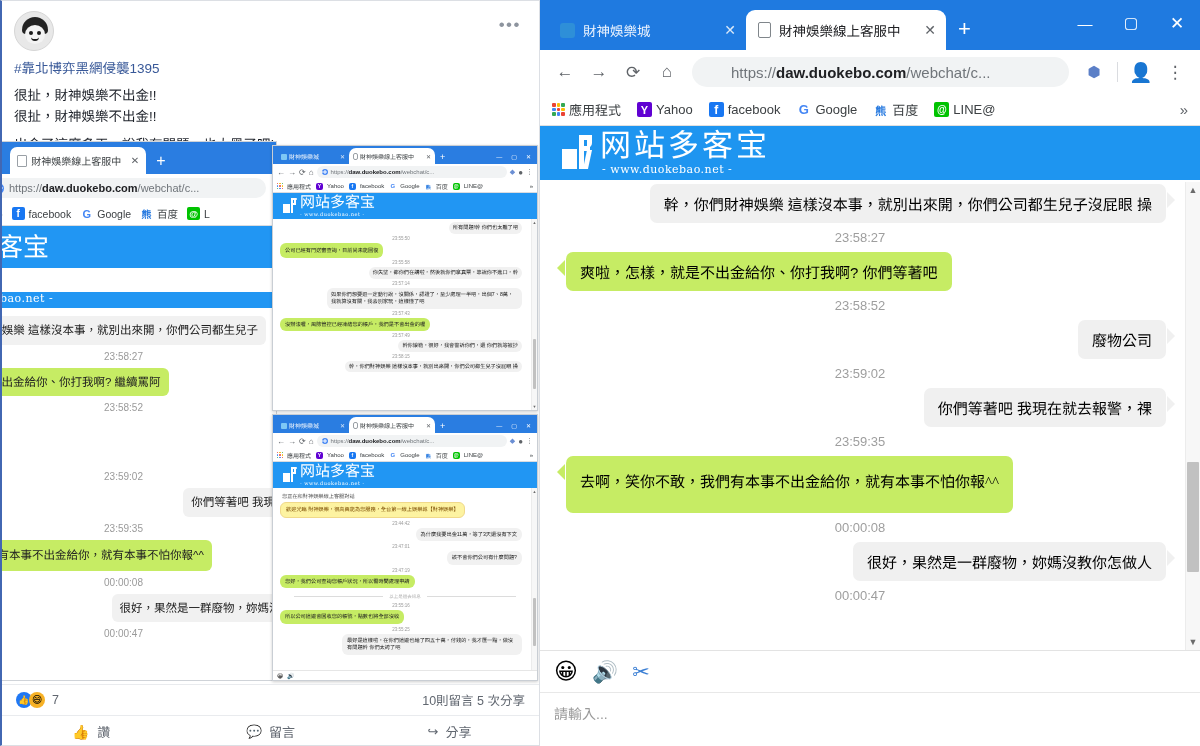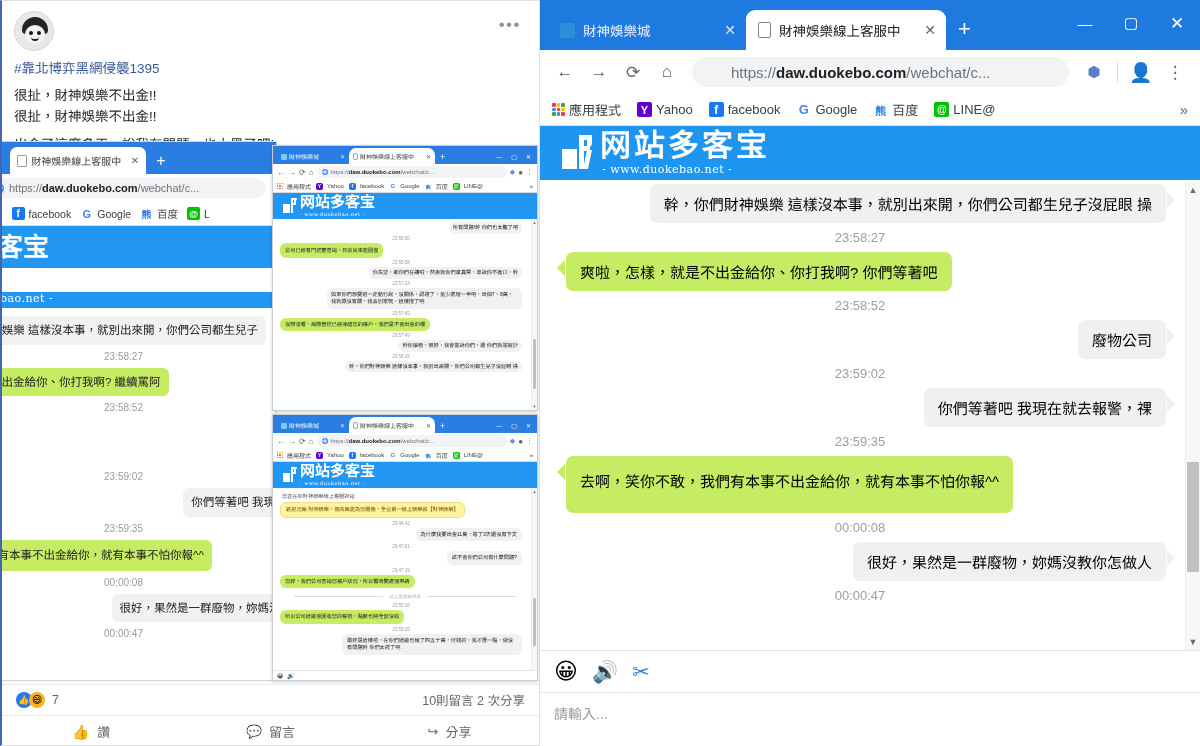--- a/index.html
+++ b/index.html
@@ -78,21 +78,21 @@
   .url-dim { color: #70757a; }
   .url-strong { color: #202124; font-weight: bold; }
   .shot-bookmarks { background:#fff; display:flex; align-items:center; border-bottom:1px solid #dadce0; color:#3c4043; }
   .bmk { display:flex; align-items:center; gap:4px; white-space:nowrap; }
   .grid-icon { display:grid; grid-template-columns:repeat(3,1fr); gap:1px; flex:0 0 auto; }
   .grid-icon i { display:block; border-radius:1px; }
   .sq { display:inline-flex; align-items:center; justify-content:center; color:#fff; font-weight:bold; flex:0 0 auto; border-radius:2px; }
   .sitehdr { background:#2196f3; color:#fff; display:flex; align-items:center; }
   .logo-mark { position:relative; flex:0 0 auto; }
   .logo-mark .blk { position:absolute; background:#fff; }
-  .logo-text { font-family:"DejaVu Serif", serif; font-weight:bold; line-height:1; }
+  .logo-text { font-family:"DejaVu Serif", serif; font-weight:normal; line-height:1; }
   .logo-sub { font-family:"DejaVu Serif", serif; letter-spacing:.5px; }
 
   .chatarea { background:#fff; position:relative; overflow:hidden; }
   .msgrow { display:flex; }
   .msgrow.left { justify-content:flex-start; }
   .msgrow.right { justify-content:flex-end; }
   .bubble { position:relative; background:#f1f1f1; border-radius:6px; color:#202020; line-height:1.45; }
   .bubble.green { background:#c6ec64; }
   .bubble.yellow { background:#fdf3a1; color:#7a4a00; }
   .tstamp { text-align:center; color:#9a9a9a; }
@@ -473,21 +473,21 @@
         <span>🔊</span>
       </div>
     </div>
 
     <div style="position:absolute;left:0;right:0;top:683px;height:30px;background:#fff;border-top:1px solid #e9ebee;display:flex;align-items:center;padding:0 14px;">
       <span style="display:flex;align-items:center;gap:0;">
         <span style="width:16px;height:16px;border-radius:50%;background:#2078f4;display:inline-flex;align-items:center;justify-content:center;color:#fff;font-size:9px;">👍</span>
         <span style="width:16px;height:16px;border-radius:50%;background:#f7b125;display:inline-flex;align-items:center;justify-content:center;font-size:10px;margin-left:-3px;">😄</span>
       </span>
       <span style="margin-left:7px;font-size:12.5px;color:#616770;">7</span>
-      <span style="margin-left:auto;font-size:12.5px;color:#616770;">10則留言 2 次分享</span>
+      <span style="margin-left:auto;font-size:12.5px;color:#616770;">10則留言 5 次分享</span>
     </div>
 
     <div style="position:absolute;left:0;right:0;top:714px;height:32px;background:#fff;border-top:1px solid #e9ebee;display:flex;align-items:center;">
       <div style="flex:1;display:flex;align-items:center;justify-content:center;gap:7px;color:#616770;font-size:13px;">
         <span style="font-size:14px;">👍</span>
         <span>讚</span>
       </div>
       <div style="flex:1;display:flex;align-items:center;justify-content:center;gap:7px;color:#616770;font-size:13px;">
         <span style="font-size:13px;">💬</span>
         <span>留言</span>
@@ -607,21 +607,21 @@
         </div>
         <div class="mb-ts">23:58:52</div>
         <div class="msgrow right">
           <div class="mb-bubble tail-r" style="background:#f0f0f0;">廢物公司</div>
         </div>
         <div class="mb-ts">23:59:02</div>
         <div class="msgrow right">
           <div class="mb-bubble tail-r" style="background:#f0f0f0;">你們等著吧 我現在就去報警，祼</div>
         </div>
         <div class="mb-ts">23:59:35</div>
-        <div class="msgrow left" style="padding-left:12px;">
+        <div class="msgrow left" style="padding-left:12px;font-family:Liberation Serif, serif;">
           <div class="mb-bubble tail-l" style="background:#c6ec64;padding:14px 14px 22px 14px;">去啊，笑你不敢，我們有本事不出金給你，就有本事不怕你報^^</div>
         </div>
         <div class="mb-ts">00:00:08</div>
         <div class="msgrow right">
           <div class="mb-bubble tail-r" style="background:#f0f0f0;">很好，果然是一群廢物，妳媽沒教你怎做人</div>
         </div>
         <div class="mb-ts">00:00:47</div>
       </div>
     </div>
 

